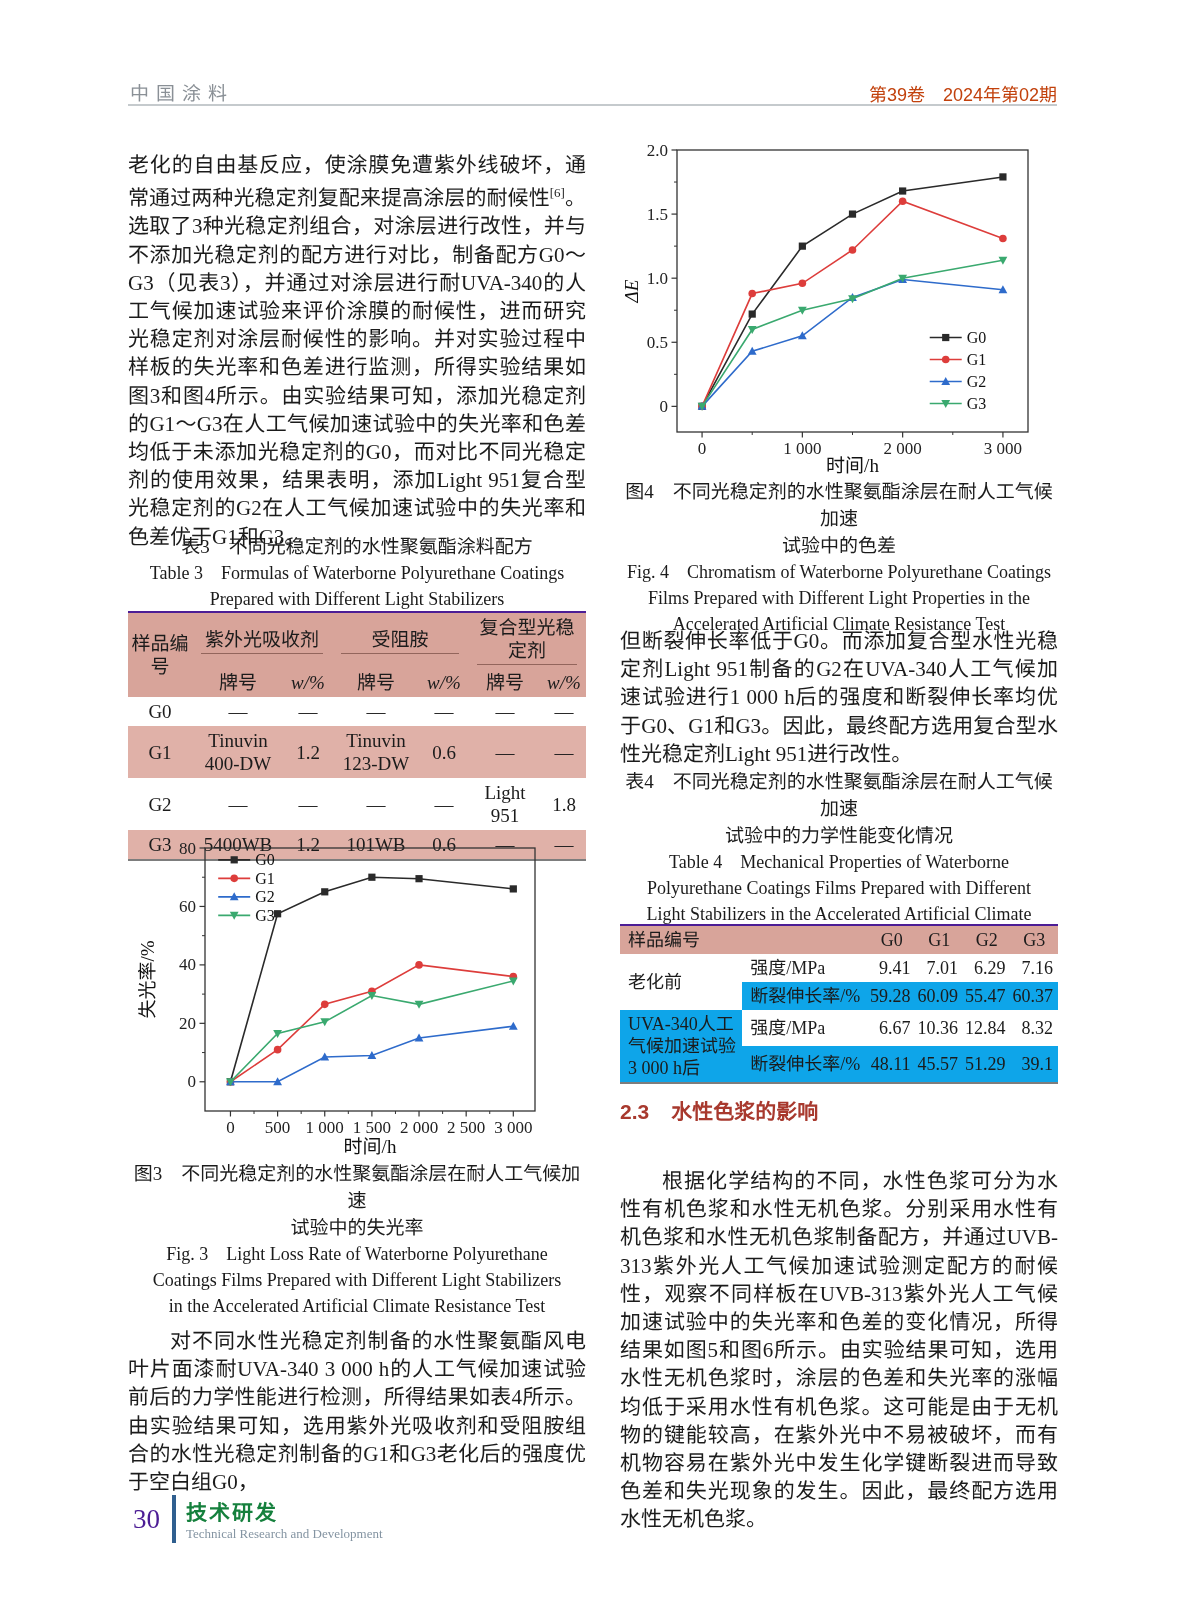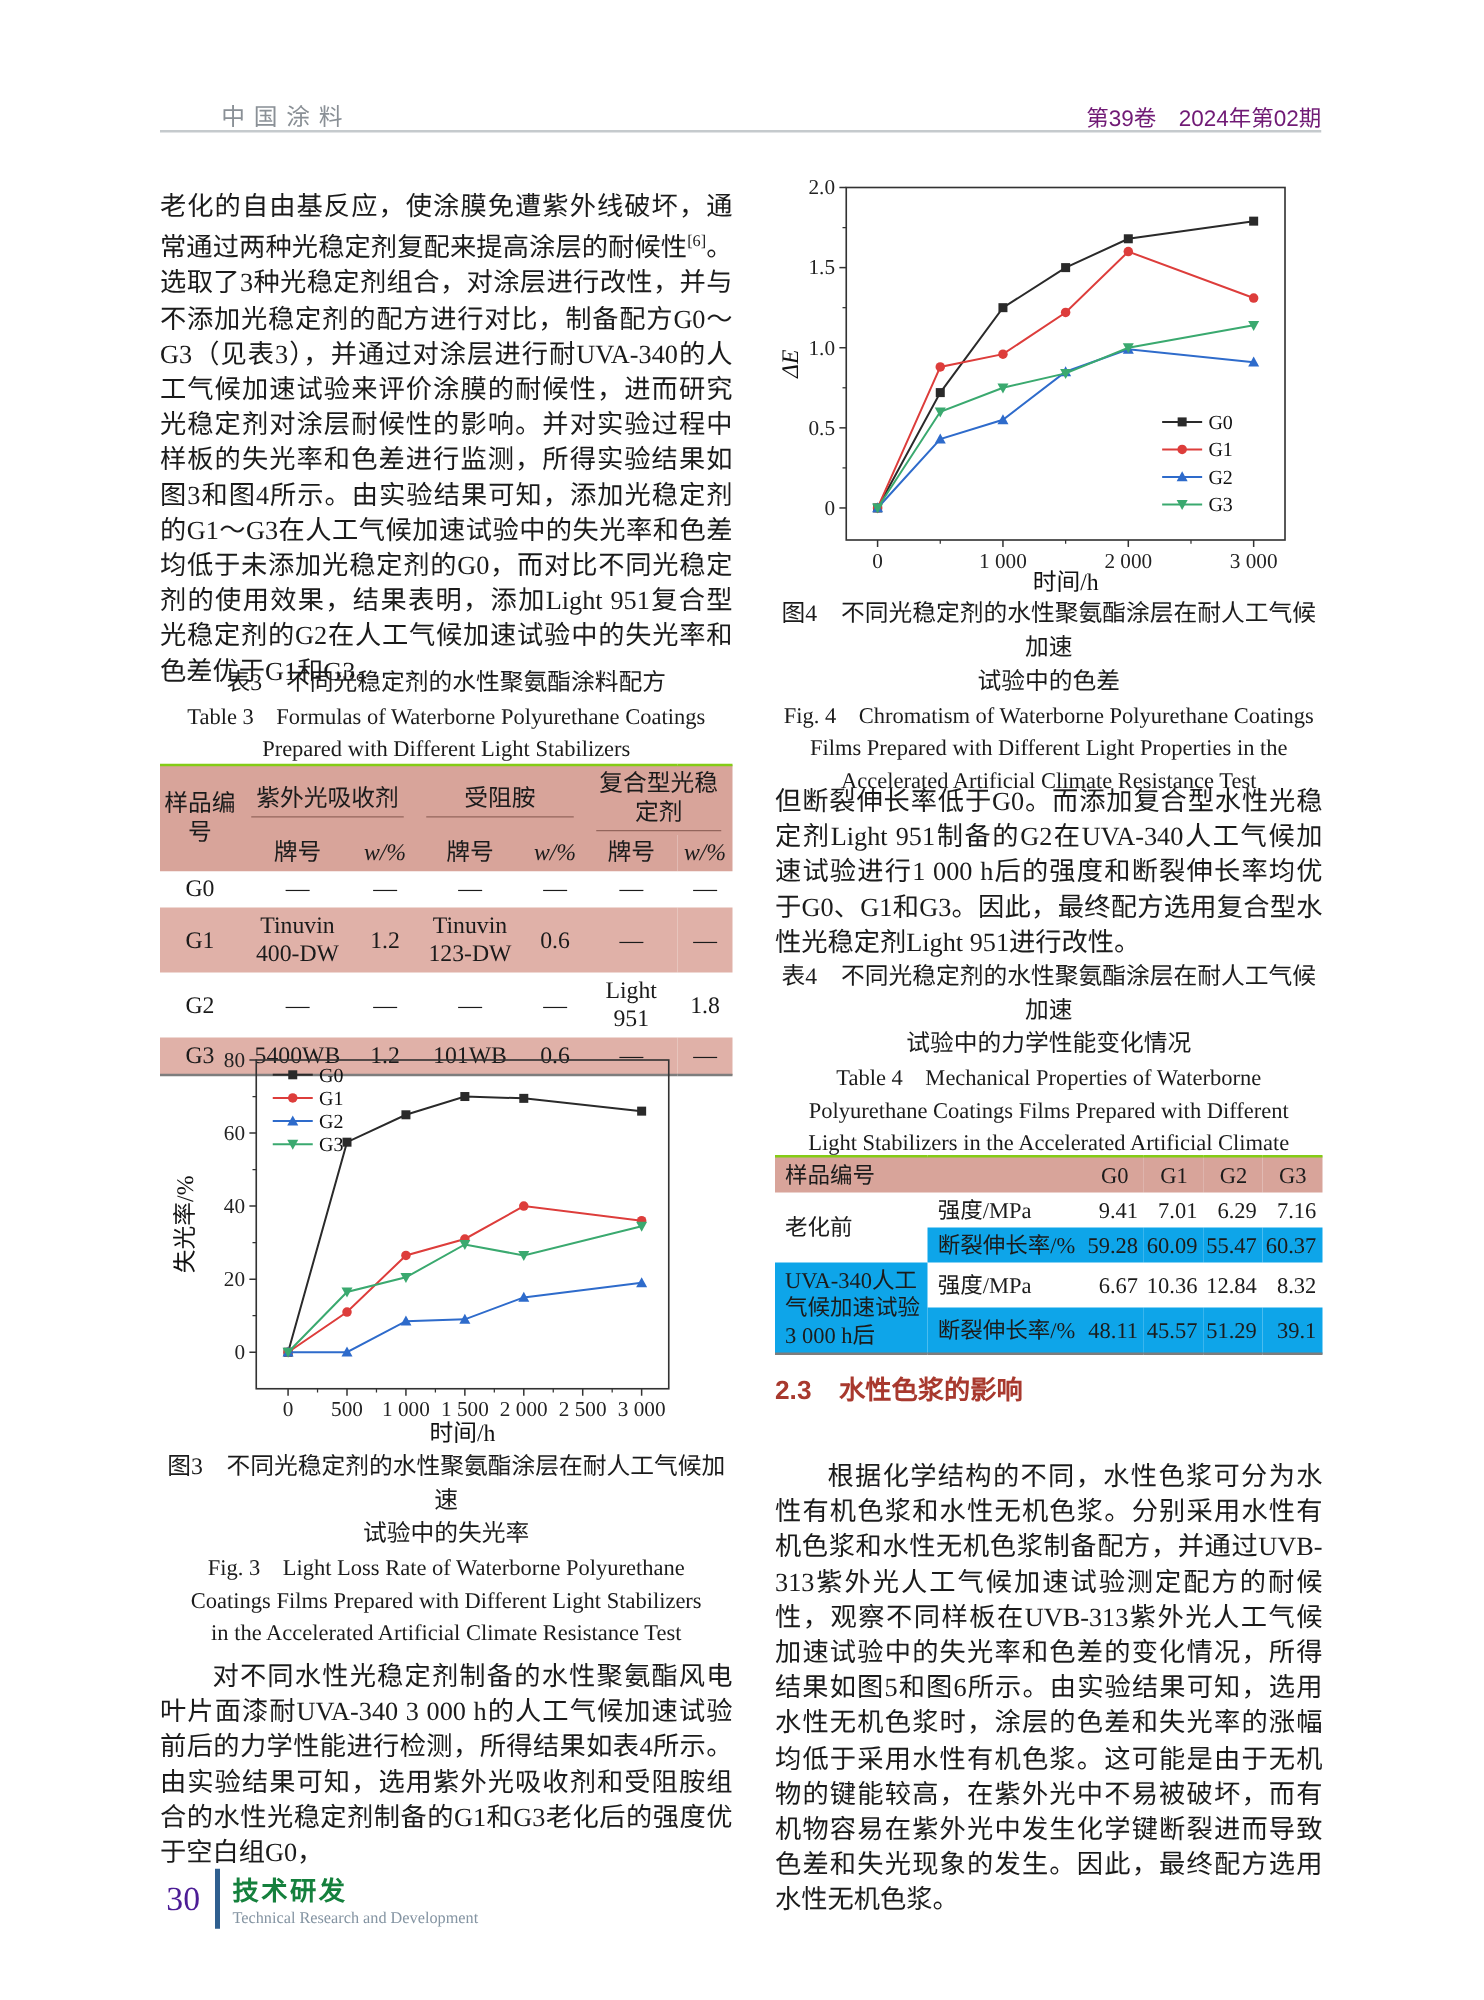--- a/index.html
+++ b/index.html
@@ -2,22 +2,22 @@
 <html lang="zh-CN"><head>
 <meta charset="utf-8">
 <style>
   html,body{margin:0;padding:0;background:#ffffff;}
   .page{position:relative;width:1187px;height:1600px;background:#fff;overflow:hidden;
         font-family:"Liberation Serif","DejaVu Serif",serif;color:#1b1b1b;}
   .blk{position:absolute;}
 
   
   .hdr-left{left:130px;top:78px;font-size:19px;color:#8a9096;letter-spacing:7px;
-            font-family:"Liberation Sans","DejaVu Sans",sans-serif;margin-left:47px;}
-  .hdr-right{left:620px;top:80px;width:437px;text-align:right;font-size:18px;color:#701a75;
+            font-family:"Liberation Sans","DejaVu Sans",sans-serif;}
+  .hdr-right{left:620px;top:80px;width:437px;text-align:right;font-size:18px;color:#c2410c;
              font-family:"Liberation Sans","DejaVu Sans",sans-serif;}
   .hdr-rule{left:128px;top:104px;width:929px;height:2px;background:#c5cacd;}
 
   
   .body-text{font-size:21px;line-height:28.2px;text-align:justify;}
   .indent{text-indent:2em;}
   #p1{left:128px;top:130px;width:458px;}
   #p2left{left:128px;top:1306px;width:458px;}
   #p1right{left:620px;top:606px;width:438px;}
   #p2right{left:620px;top:1146px;width:438px;}
@@ -28,21 +28,21 @@
   .tbl-title .zh,.fig-cap .zh{font-size:19px;line-height:27px;}
   .tbl-title .en,.fig-cap .en{font-size:18px;line-height:26px;}
   #t3title{left:128px;top:533px;width:458px;}
   #fig3cap{left:128px;top:1160px;width:458px;}
   #fig4cap{left:620px;top:478px;width:438px;}
   #t4title{left:620px;top:768px;width:438px;}
 
   
   #table3{left:128px;top:611px;width:458px;}
   #table4{left:620px;top:924px;width:438px;}
-  table{border-collapse:collapse;width:100%;border-top:2px solid #84cc16;border-bottom:2px solid #7d7d7d;}
+  table{border-collapse:collapse;width:100%;border-top:2px solid #4c1d95;border-bottom:2px solid #7d7d7d;}
   th,td{font-weight:normal;text-align:center;padding:3px 2px;font-size:19px;line-height:23px;}
   .t3 thead{background:#d8a49a;}
   .t3 tbody tr.pink{background:#e0b1a8;}
   .grp{border-bottom:1px solid #93655c;margin:0 7px;padding-bottom:2px;}
   .it{font-style:italic;}
   .t4 th,.t4 td{font-size:18px;line-height:22px;}
   .t4 .pinkc{background:#0ea5e9;}
   .t4 .hpink{background:#d8a49a;}
   .t4 .leftal{text-align:left;padding-left:8px;}
   .t4 .num{text-align:right;padding-right:5px;}

